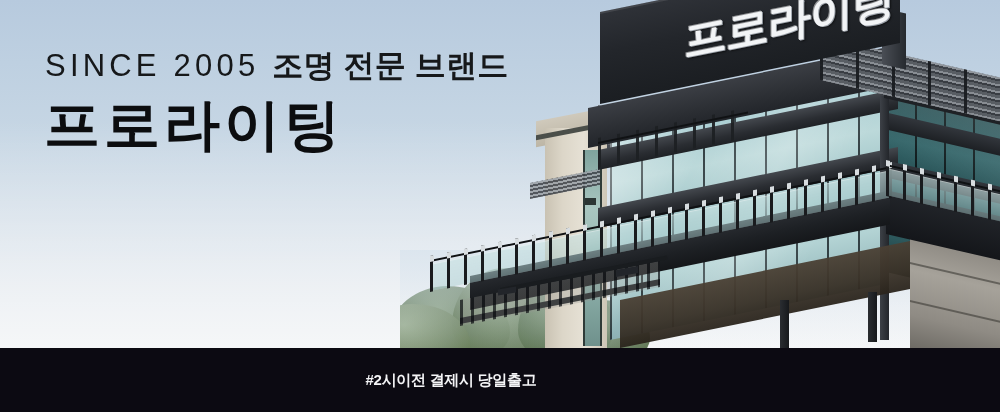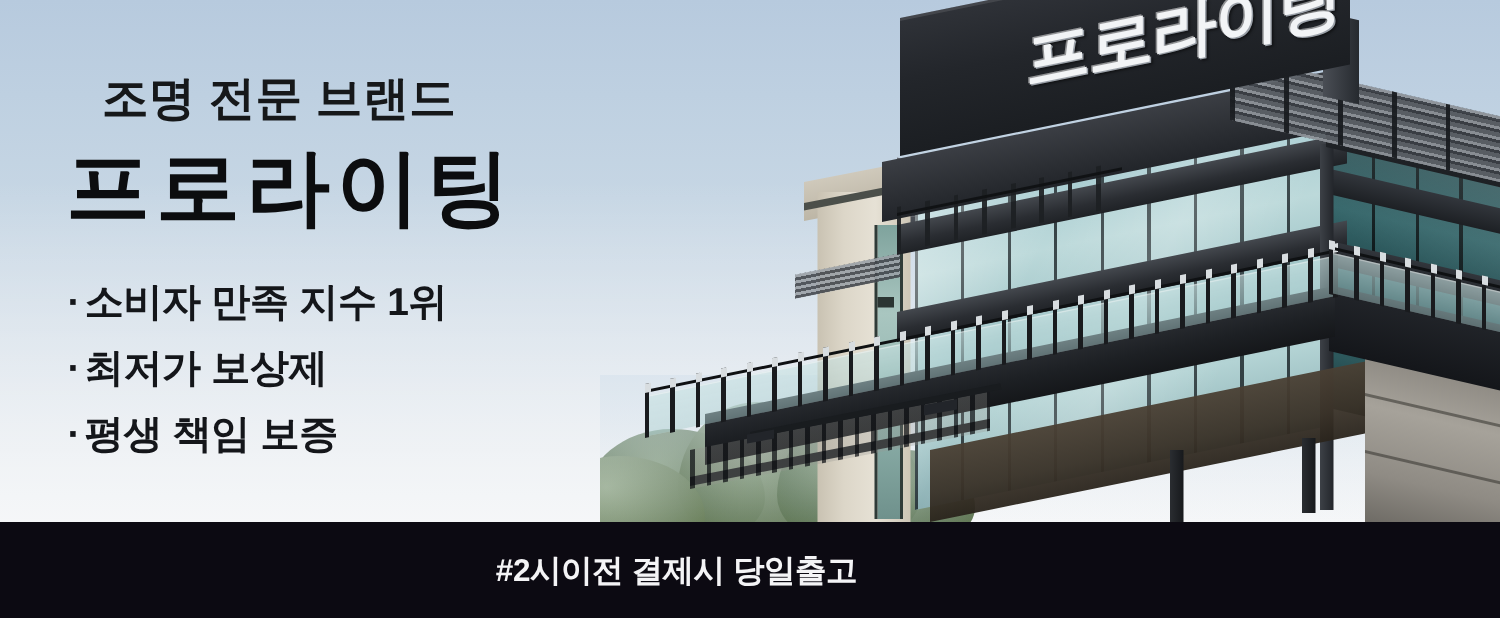--- a/index.html
+++ b/index.html
@@ -384,21 +384,21 @@
     display: flex;
     align-items: baseline;
   }
   .eyebrow .since {
     font-weight: 400;
     letter-spacing: 4.2px;
   }
   .eyebrow .kor {
     font-weight: 600;
     letter-spacing: 0.2px;
-    margin-left: 23px;
+    margin-left: 13px;
   }
   .brand {
     position: absolute;
     left: 44px; top: 96px;
     white-space: nowrap;
     font-size: 56px;
     font-weight: 700;
     letter-spacing: 4px;
     color: #0c0d0f;
     line-height: 1.05;
@@ -426,21 +426,21 @@
     position: absolute;
     left: 0; top: 348px;
     width: 1000px; height: 64px;
     background: #0c0a12;
     display: flex;
     align-items: center;
     justify-content: center;
   }
   .tag {
     color: #f4f4f6;
-    font-size: 21px;
+    font-size: 15px;
     font-weight: 700;
     letter-spacing: -0.3px;
     white-space: nowrap;
   }
   .tag-gap-a { width: 46px; }
   .tag-gap-b { width: 52px; }
 </style>
 </head>
 <body>
 
@@ -529,36 +529,26 @@
     <div class="stair-stringer" style="left:-10px; top:318px; width:200px; height:6px; transform:skewY(-11deg);"></div>
     <div class="stair-steps" style="left:-10px; top:300px; width:200px; height:26px; transform:skewY(-11deg); opacity:.85;"></div>
     <div class="stair-stringer" style="left:30px; top:288px; width:170px; height:4px; transform:rotate(-11deg);"></div>
     <div class="light-fixture" style="left:146px; top:268px; width:22px; height:7px; transform:skewY(-10deg);"></div>
     <div class="light-fixture" style="left:28px; top:288px; width:18px; height:6px; transform:skewY(-10deg);"></div>
   </div>
 
   <div class="copy">
 
     <div class="eyebrow">
+      <span class="since">SINCE 2005</span>
       <span class="kor">조명 전문 브랜드</span>
     </div>
 
     <div class="brand">프로라이팅</div>
 
-    <div class="bullets">
-      <div class="bullet">
-        <span class="dot">·</span><span>소비자 만족 지수 1위</span>
-      </div>
-      <div class="bullet">
-        <span class="dot">·</span><span>최저가 보상제</span>
-      </div>
-      <div class="bullet">
-        <span class="dot">·</span><span>평생 책임 보증</span>
-      </div>
-    </div>
   </div>
 
   <div class="bottom-bar">
     <span class="tag">#2시이전 결제시 당일출고</span>
     <span class="tag-gap-a"></span>
     <span class="tag-gap-b"></span>
   </div>
 
 </div>
 

